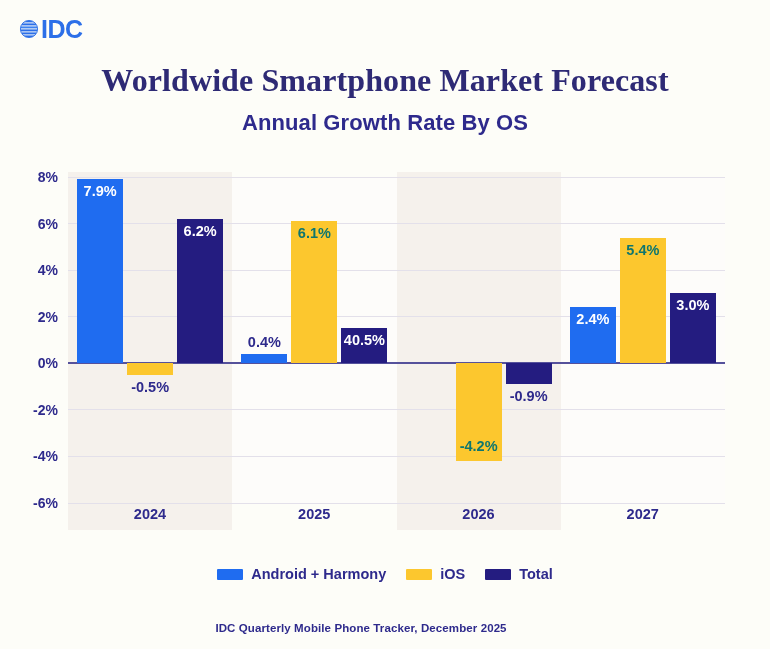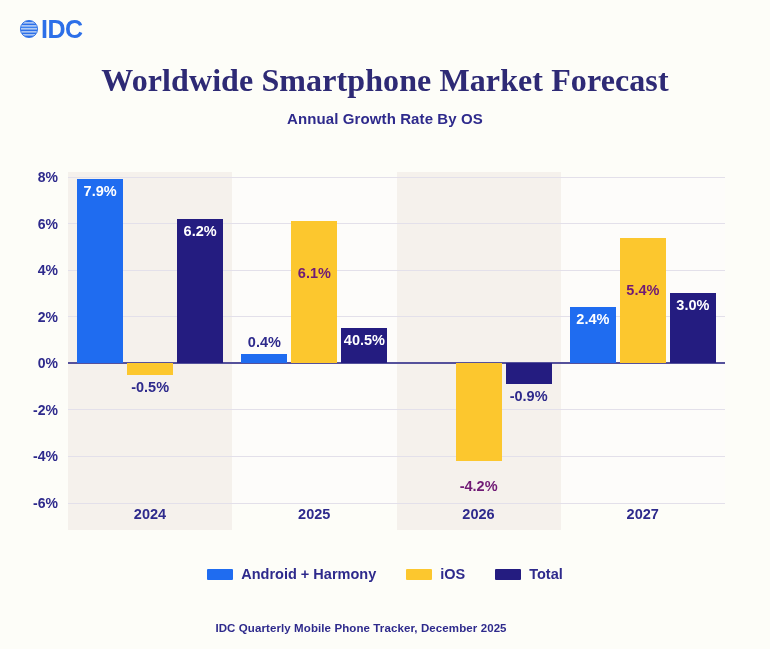--- a/index.html
+++ b/index.html
@@ -51,21 +51,21 @@
     font-weight: bold;
     color: #2E2A75;
     letter-spacing: 0.1px;
   }
   .chart-subtitle {
     position: absolute;
     top: 110px;
     left: 0;
     width: 770px;
     text-align: center;
-    font-size: 15px;
+    font-size: 22px;
     font-weight: bold;
     color: #2E2A8C;
     letter-spacing: 0.1px;
   }
 
   
   .plot-frame {
     position: absolute;
     left: 68px;
     top: 172px;
@@ -151,21 +151,21 @@
   .bar-label {
     position: absolute;
     width: 70px;
     text-align: center;
     font-size: 14.5px;
     font-weight: bold;
     white-space: nowrap;
   }
   .bar-label.on-light { color: #2E2A8C; }
   .bar-label.on-dark  { color: #FFFFFF; }
-  .bar-label.on-yellow { color: #701a75; margin-top: 40px; }
+  .bar-label.on-yellow { color: #0f766e; }
 
   
   .xlabels {
     position: absolute;
     left: 68px;
     top: 506px;
     width: 657px;
     height: 26px;
   }
   .xlabel {
@@ -179,21 +179,21 @@
 
   
   .legend {
     position: absolute;
     left: 0;
     top: 566px;
     width: 770px;
     display: flex;
     justify-content: center;
     align-items: center;
-    gap: 30px;
+    gap: 20px;
   }
   .legend-item {
     display: flex;
     align-items: center;
     gap: 8px;
   }
   .legend-swatch {
     width: 26px;
     height: 11px;
     border-radius: 1px;

